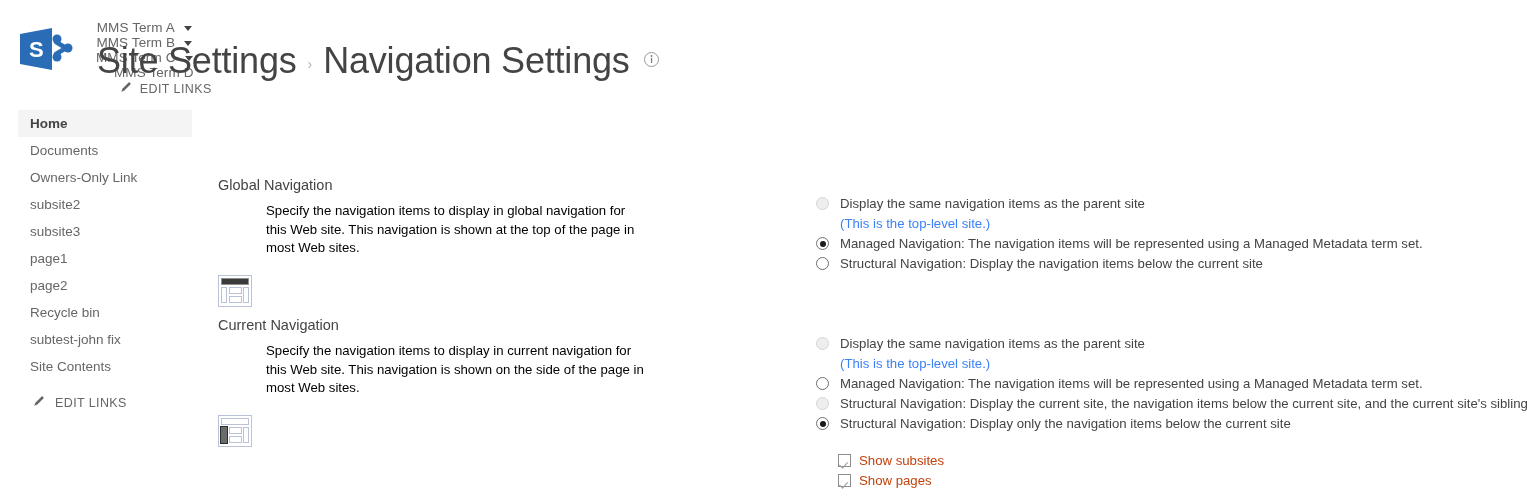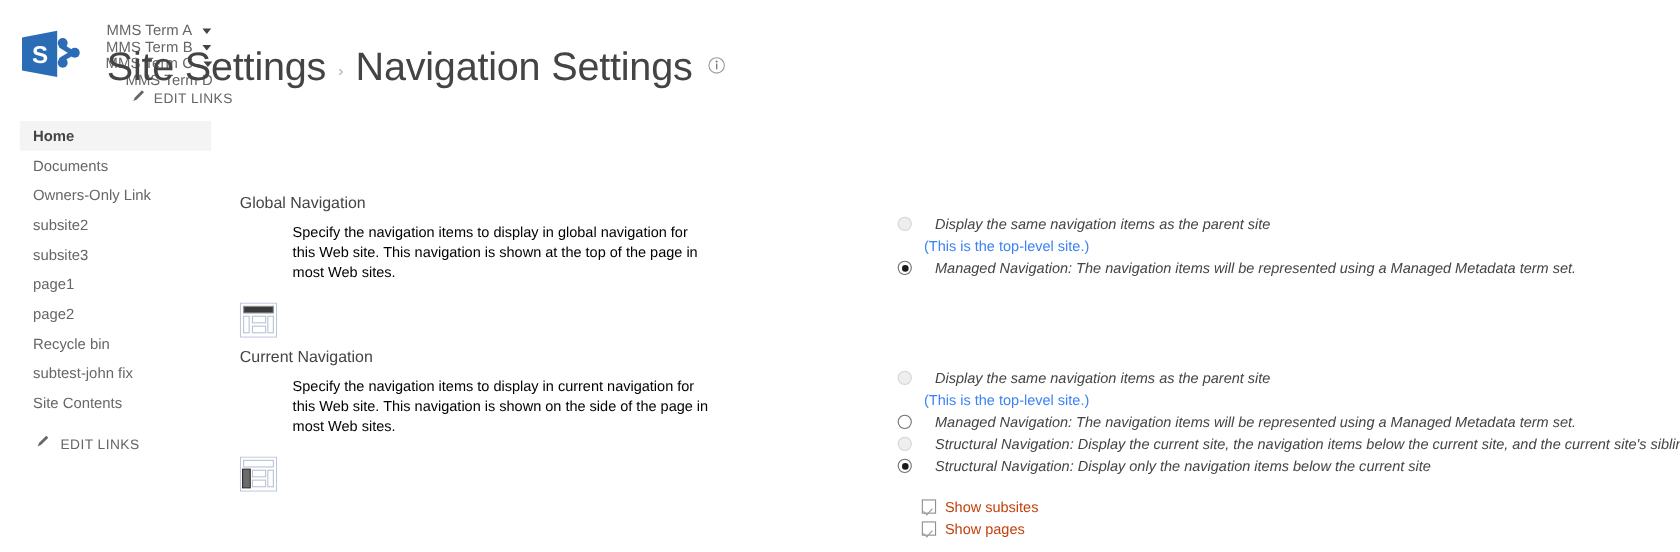--- a/index.html
+++ b/index.html
@@ -53,21 +53,21 @@
   .ql-edit { display:flex; align-items:center; margin-top:14px; padding-left:14px; cursor:pointer; }
   .ql-edit .txt { font-size:12.5px; color:#666; letter-spacing:.4px; margin-left:9px; }
   .sec-desc { position:absolute; left:218px; width:430px; }
   .sec-title { font-size:14.5px; color:#444; margin-bottom:9px; }
   .sec-body { font-size:13.2px; color:#000000; line-height:18.5px;margin-left:48px; }
   .layout-icon { margin-top:17px; }
 
   .sec-options { position:absolute; left:816px; }
   .opt-row { display:flex; align-items:flex-start; height:20px; margin-bottom:0px; }
   .opt-row .lbl {
-    font-size:13.2px; color:#444; white-space:nowrap; line-height:20px; margin-left:21px;font-style:italic;
+    font-size:13.2px; color:#444; white-space:nowrap; line-height:20px; margin-left:11px;
   }
   .opt-row.disabled .lbl { color:#444; }
   .opt-sub { font-size:13.2px; color:#3b82f6; margin-left:24px; line-height:20px; }
 
   .radio {
     width:13px; height:13px; border-radius:50%; flex:0 0 13px;
     margin-top:3px; position:relative; cursor:pointer;
     border:1px solid #707070; background:#fff;
   }
   .radio.disabled { border:1px solid #d5d5d5; background:#eeeeee; cursor:default; }
@@ -184,20 +184,24 @@
   <div class="sec-options" style="top:194px;">
     <div class="opt-row disabled">
       <span class="radio disabled"></span>
       <span class="lbl">Display the same navigation items as the parent site</span>
     </div>
     <div class="opt-sub">(This is the top-level site.)</div>
     <div class="opt-row">
       <span class="radio checked"></span>
       <span class="lbl">Managed Navigation: The navigation items will be represented using a Managed Metadata term set.</span>
     </div>
+    <div class="opt-row">
+      <span class="radio"></span>
+      <span class="lbl">Structural Navigation: Display the navigation items below the current site</span>
+    </div>
   </div>
 
   <div class="sec-desc" style="top:317px;">
     <div class="sec-title">Current Navigation</div>
     <div class="sec-body">Specify the navigation items to display in current navigation for this Web site. This navigation is shown on the side of the page in most Web sites.</div>
     <div class="layout-icon">
       <svg width="34" height="32" viewBox="0 0 34 32">
         <rect x="0.5" y="0.5" width="33" height="31" fill="#ffffff" stroke="#b9c2d8" stroke-width="1"></rect>
         <rect x="3.5" y="3.5" width="27" height="6" fill="#ffffff" stroke="#b9c2d8" stroke-width="1"></rect>
         <rect x="2.5" y="11.5" width="7" height="17" fill="#6b6b6b" stroke="#2e2e2e" stroke-width="1"></rect>

